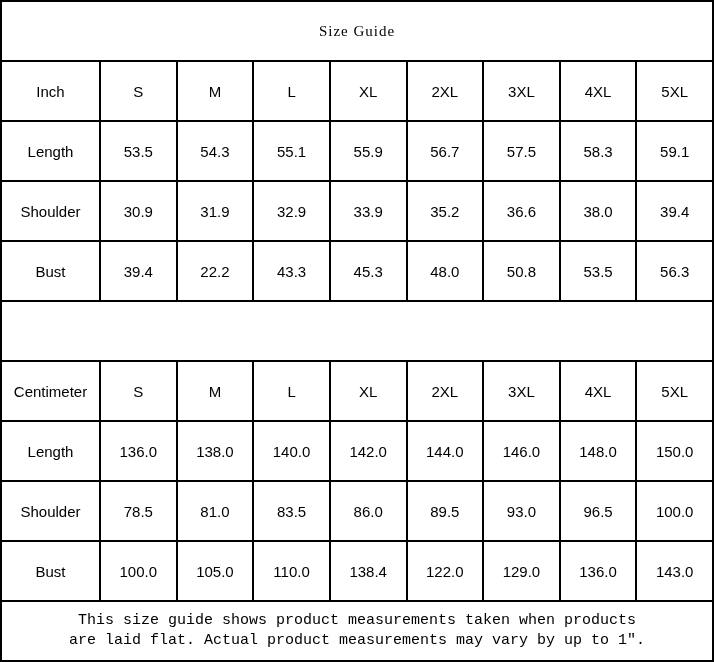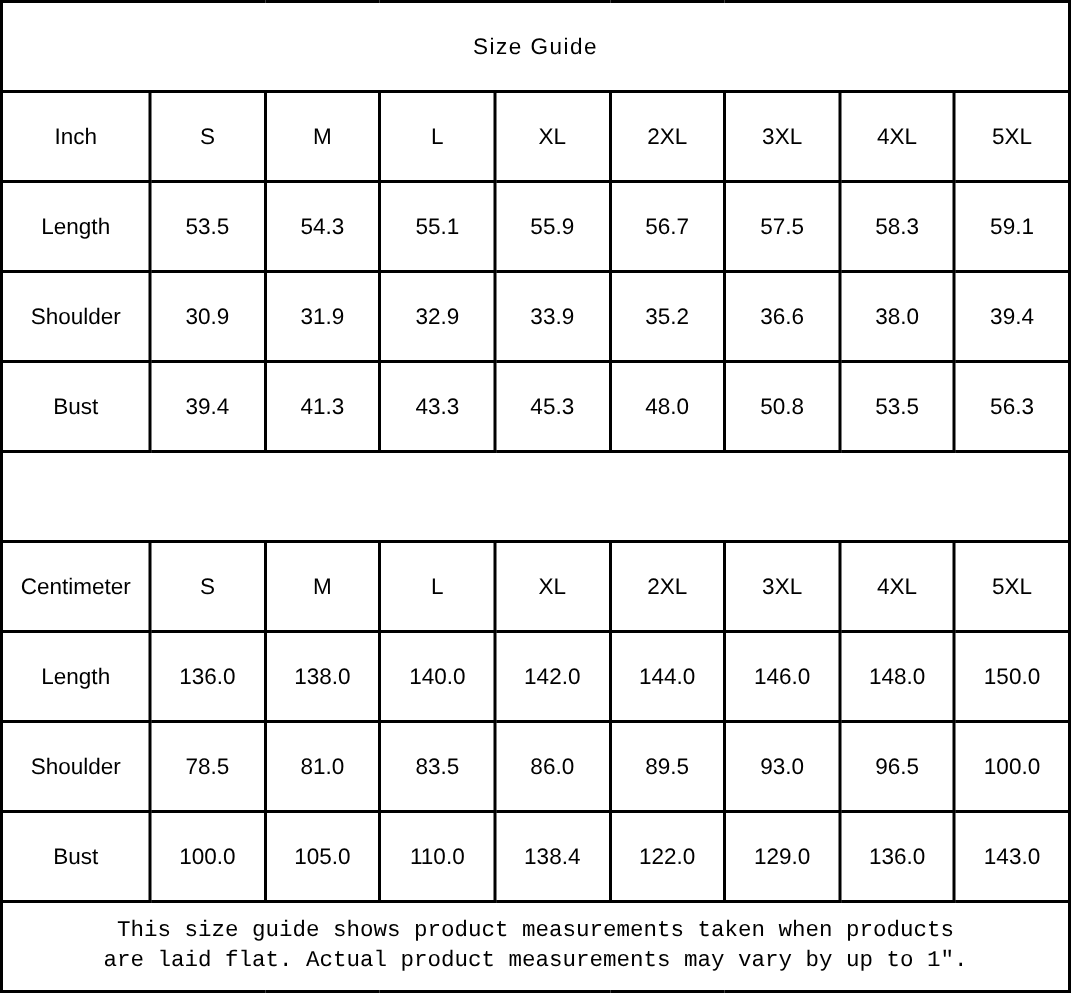--- a/index.html
+++ b/index.html
@@ -23,21 +23,21 @@
     text-align: center;
     vertical-align: middle;
     font-size: 15px;
     padding: 0;
     height: 58px;
     overflow: hidden;
     white-space: nowrap;
   }
   td.title-cell {
     height: 56px;
-    font-family: Liberation Sans, sans-serif;
+    font-family: Liberation Serif, serif;
     font-size: 21px;
     font-weight: normal;
     letter-spacing: 1px;
   }
   tr.size-header-row td {
     font-weight: normal;
   }
   td.row-label {
     font-weight: normal;
   }
@@ -101,21 +101,21 @@
     <td>33.9</td>
     <td>35.2</td>
     <td>36.6</td>
     <td>38.0</td>
     <td>39.4</td>
   </tr>
 
   <tr class="data-row">
     <td class="row-label">Bust</td>
     <td>39.4</td>
-    <td>41.3</td>
+    <td>22.2</td>
     <td>43.3</td>
     <td>45.3</td>
     <td>48.0</td>
     <td>50.8</td>
     <td>53.5</td>
     <td>56.3</td>
   </tr>
 
   <tr>
     <td colspan="9" class="spacer-cell"></td>

